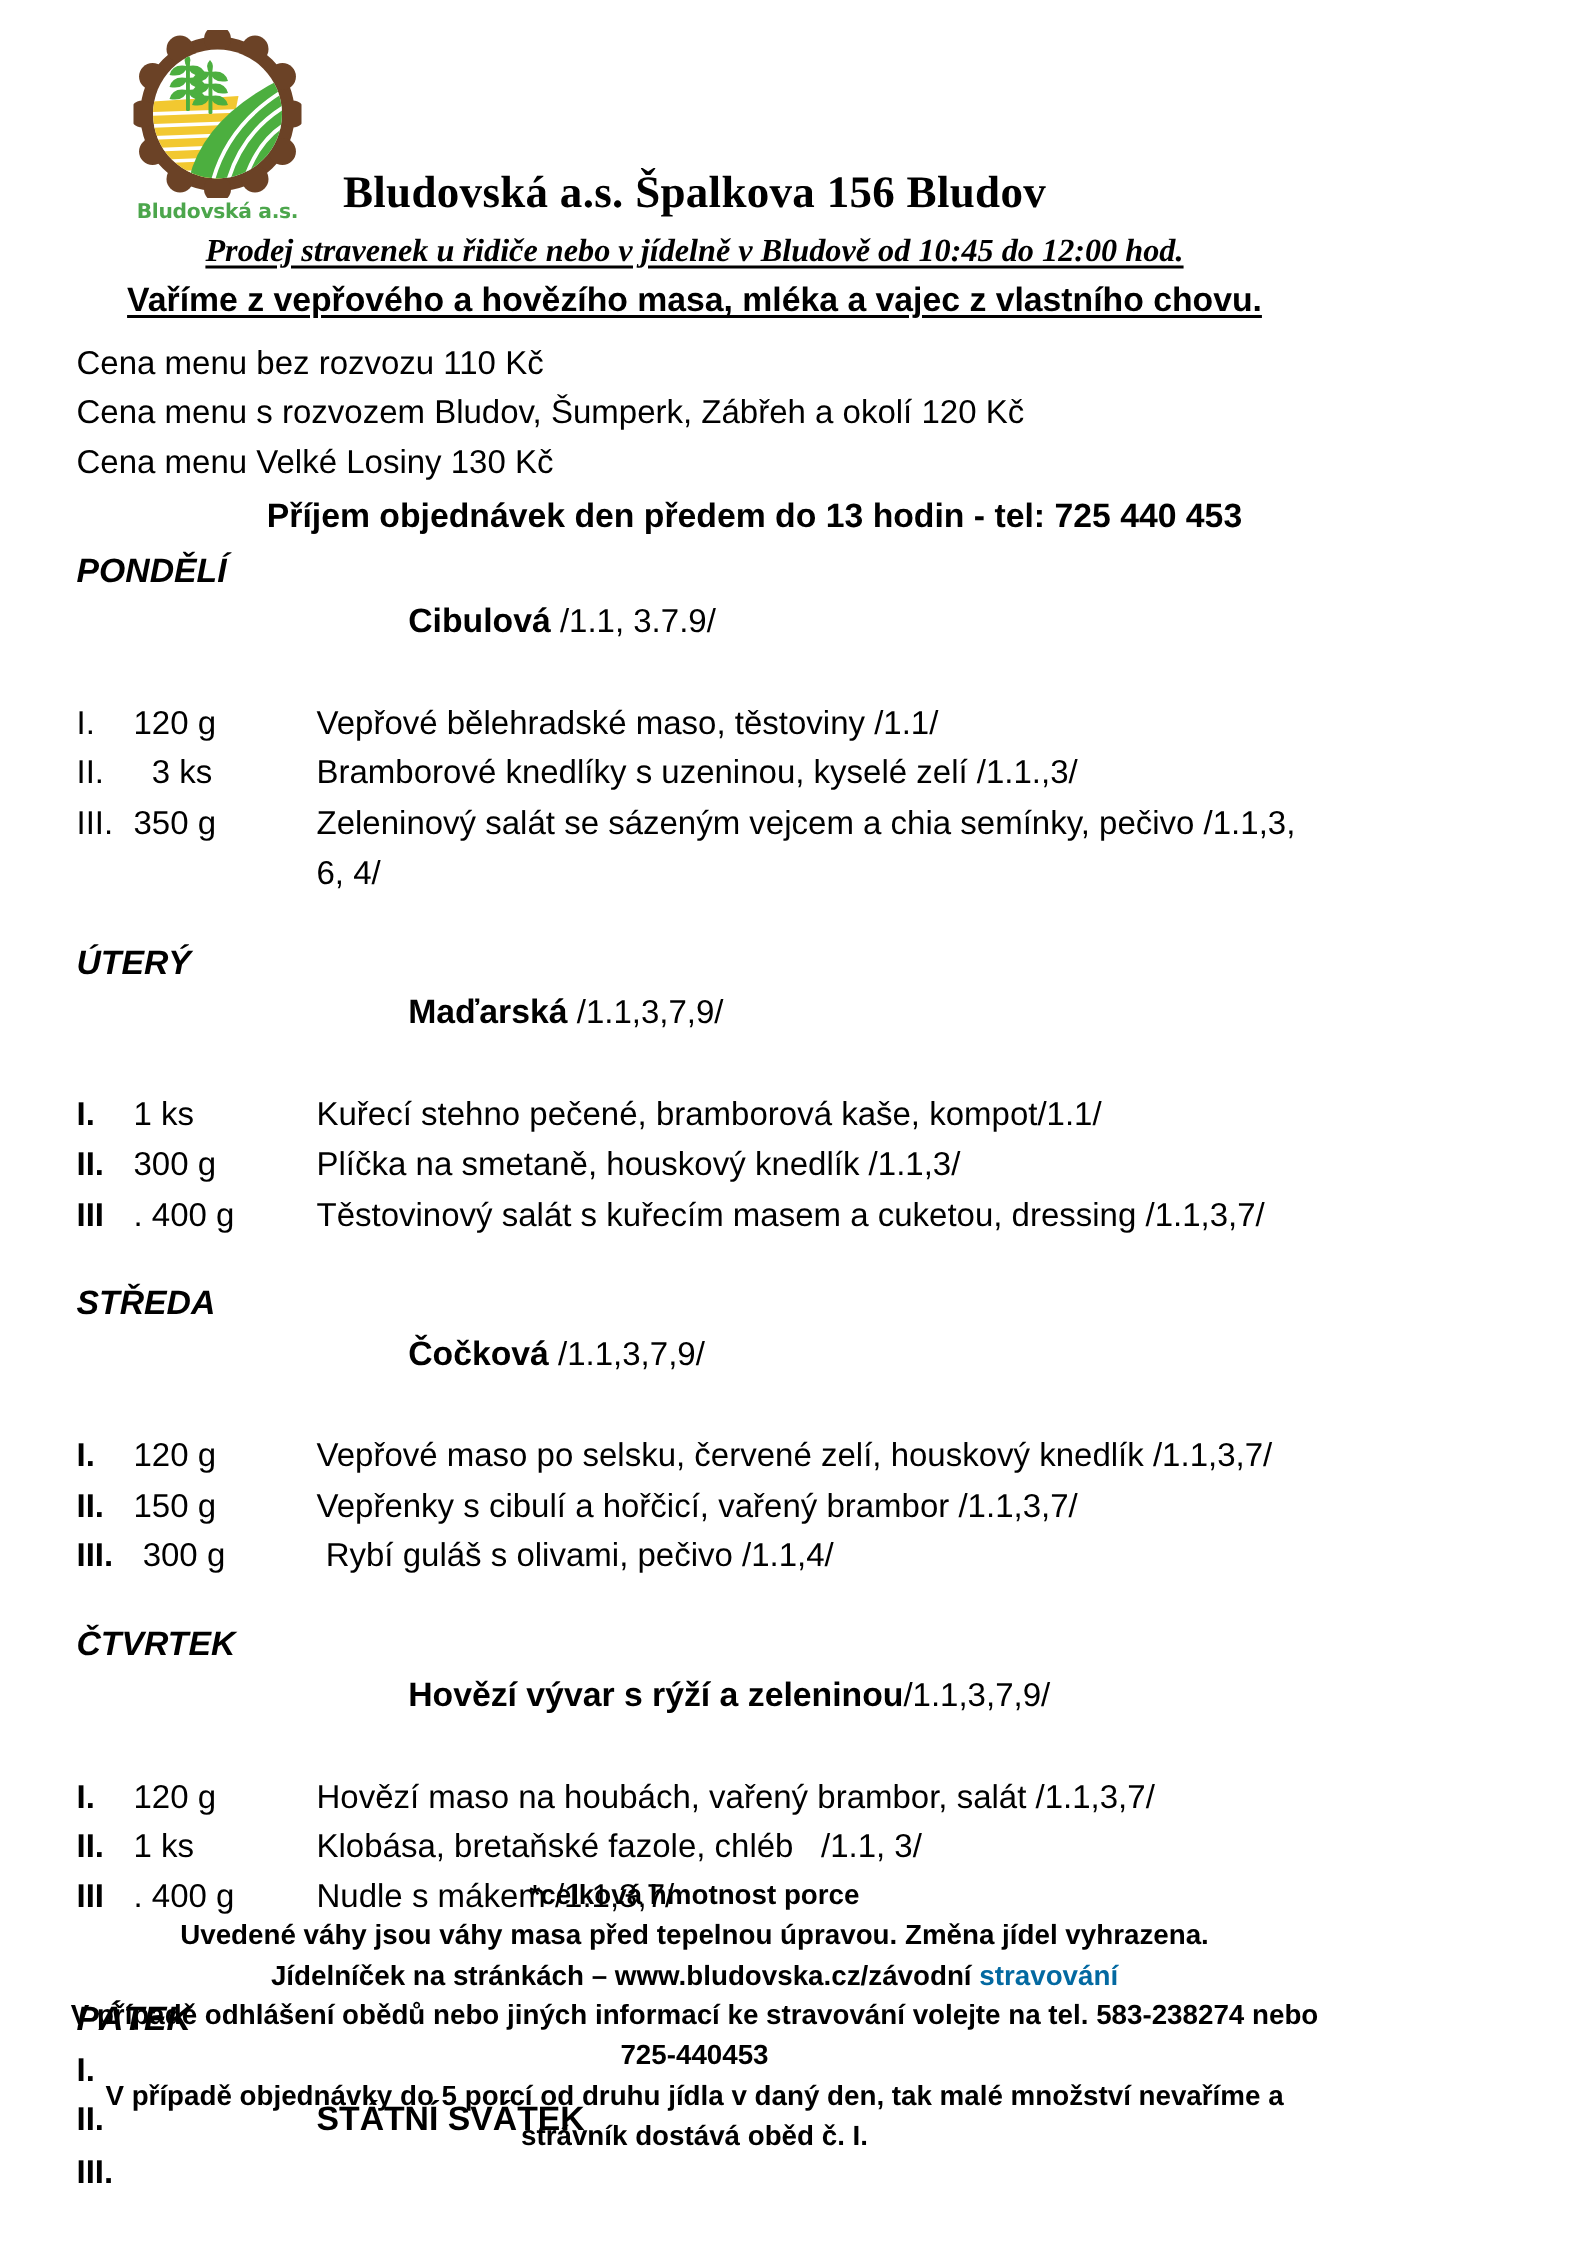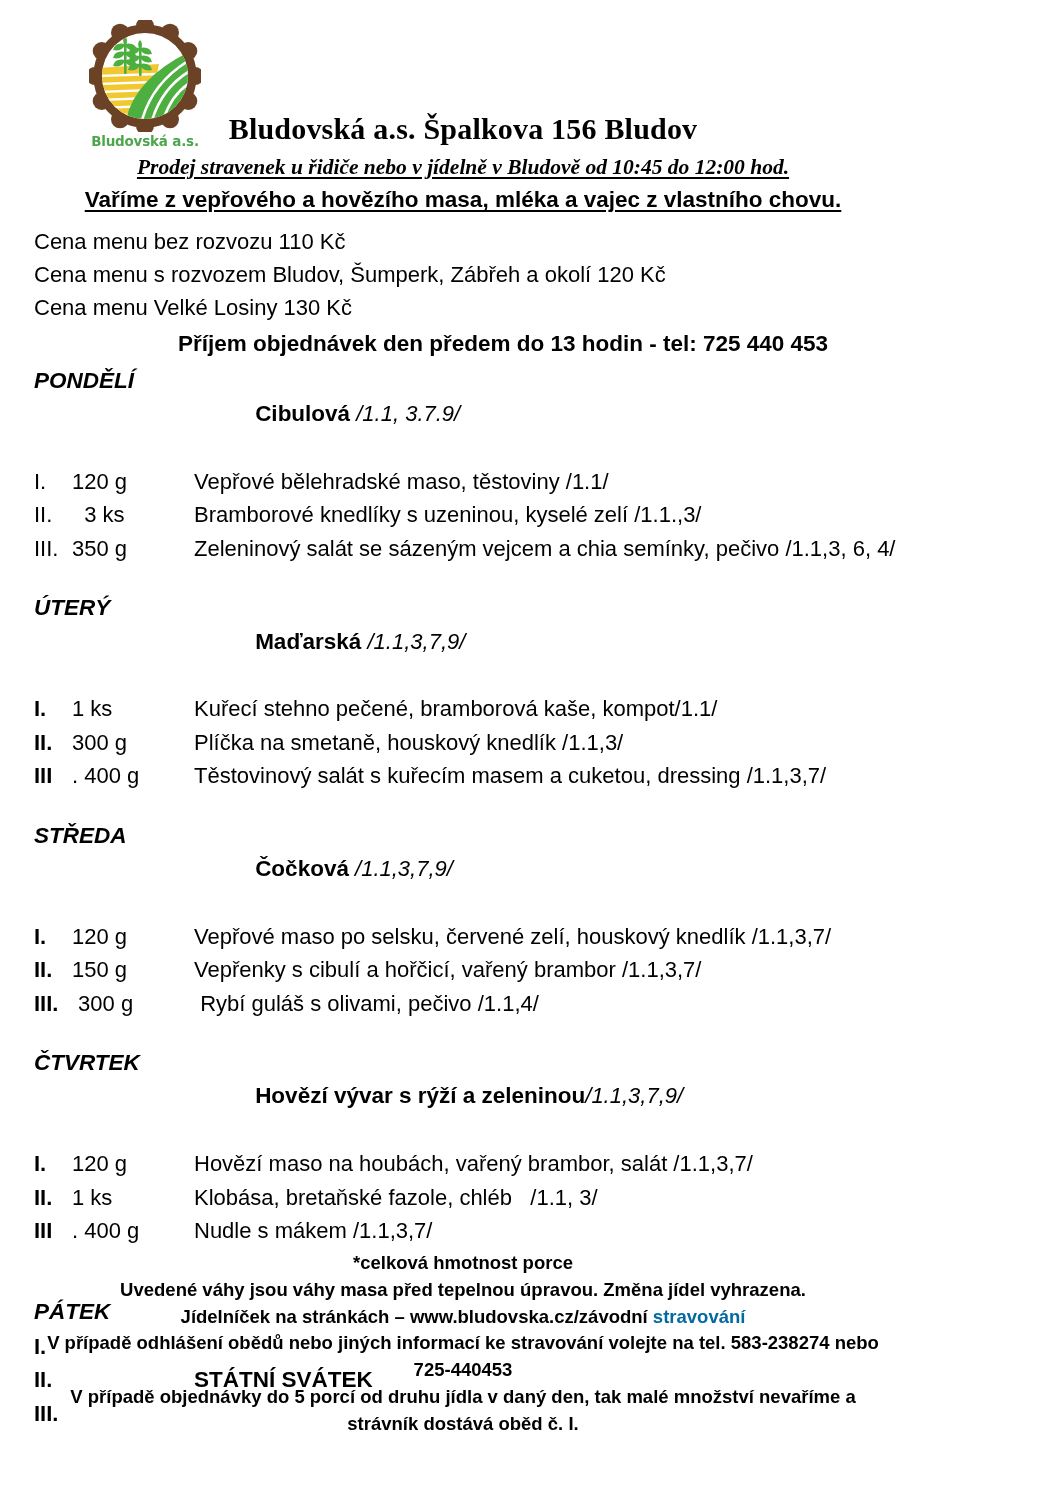--- a/index.html
+++ b/index.html
@@ -15,21 +15,21 @@
     color: #000000;
     position: relative;
     overflow: hidden;
   }
 
   .page {
     position: relative;
     width: 926px;
     height: 1497px;
     box-sizing: border-box;
-    padding: 0 24px;
+    padding: 0 41px;
   }
 
   
   .logo-block {
     position: absolute;
     left: 80px;
     top: 20px;
     width: 130px;
     text-align: center;
   }
@@ -146,21 +146,20 @@
     font-size: 22.5px;
     font-style: italic;
   }
   .soup-name {
     font-weight: bold;
     font-size: 22.5px;
   }
   .soup-code {
     font-weight: normal;
     font-size: 22px;
-    font-style: italic;
   }
 
   
   .holiday-text {
     font-weight: bold;
     font-size: 22.5px;
   }
 
   
   .footer {

